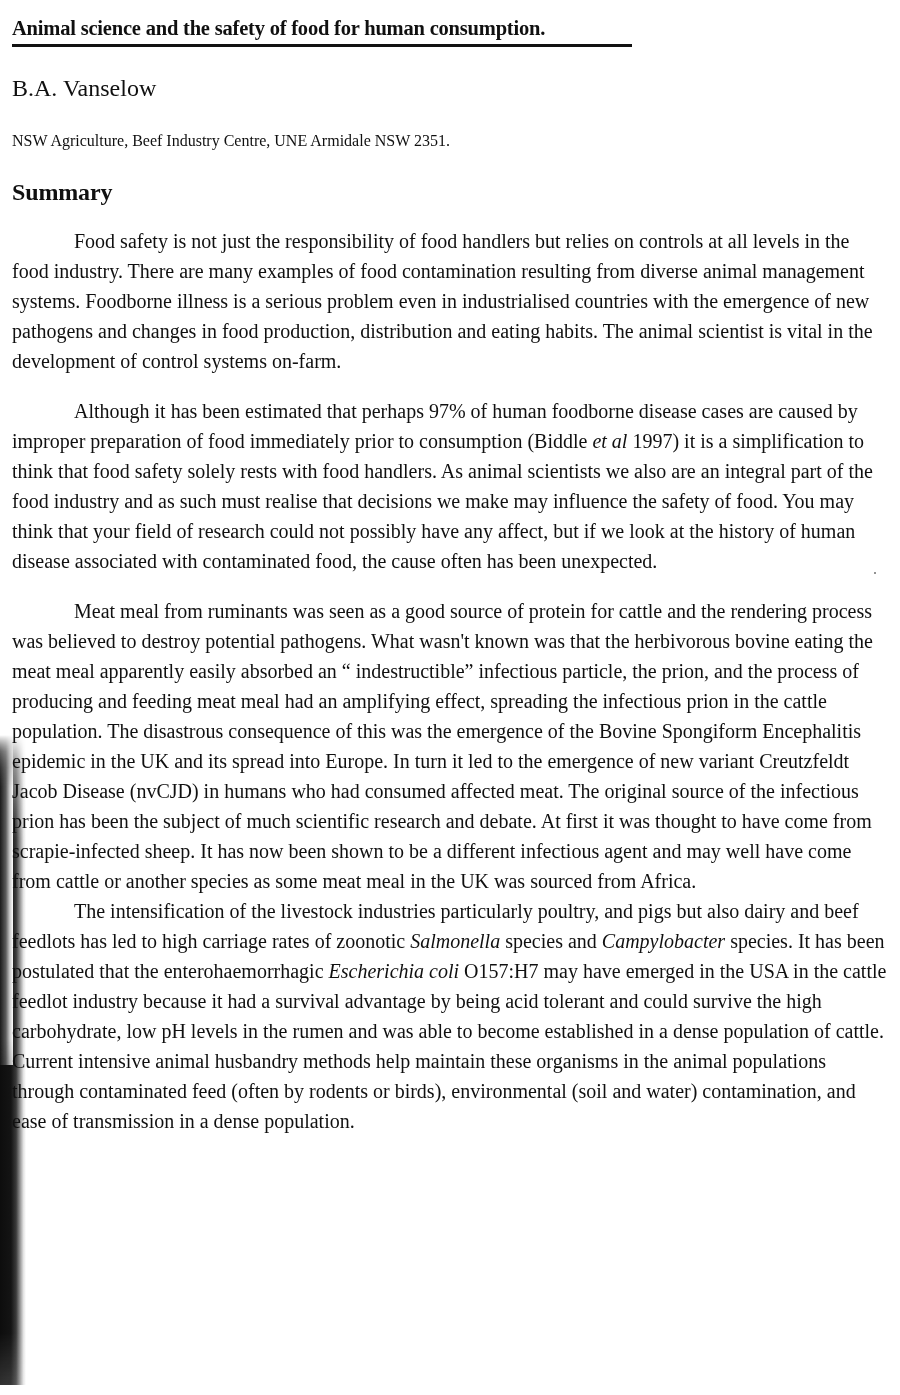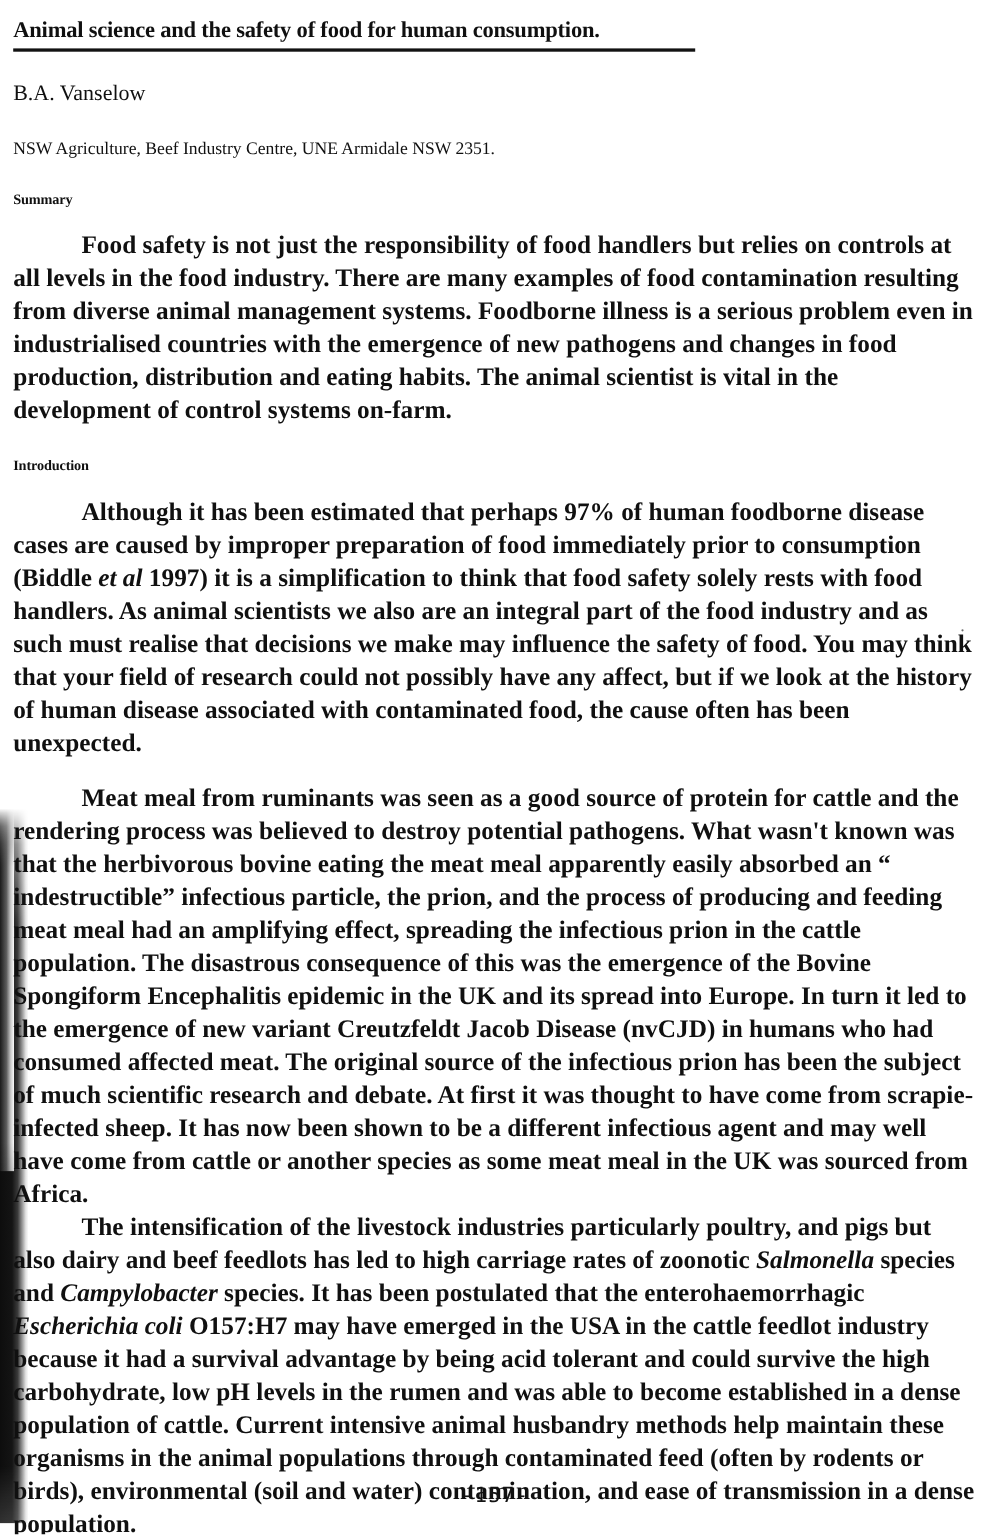--- a/index.html
+++ b/index.html
@@ -69,46 +69,45 @@
     display: inline-block;
   }
   .title-rule {
     width: 620px;
     height: 3px;
     background: #121212;
     margin: 3px 0 0 2px;
   }
 
   .author {
-    font-size: 20px;
+    font-size: 24px;
     margin: 26px 0 0 2px;
     line-height: 1.25;
     font-family: Liberation Serif, serif;
   }
   .affiliation {
     font-size: 16px;
     margin: 28px 0 0 2px;
     line-height: 1.25;
   }
 
   h2.section {
-    font-size: 13px;
+    font-size: 24px;
     font-weight: bold;
     letter-spacing: -0.15px;
     margin: 27px 0 0 2px;
     line-height: 1.2;
   }
 
   p.body {
-    font-size: 23px;
+    font-size: 20px;
     line-height: 30px;
     margin: 0;
     padding: 0 0 0 2px;
     text-align: left;
-    font-weight: bold;
   }
   p.body.first { margin-top: 20px; }
   p.body.tight { margin-top: 0; }
   p.indent { text-indent: 62px; }
 
   .pageno {
     position: absolute;
     left: 0;
     top: 1348px;
     width: 900px;
@@ -135,23 +134,21 @@
     <h1 class="doc-title">Animal science and the safety of food for human consumption.</h1>
     <div class="title-rule"></div>
 
     <div class="author">B.A. Vanselow</div>
 
     <div class="affiliation">NSW Agriculture, Beef Industry Centre, UNE Armidale NSW 2351.</div>
 
     <h2 class="section">Summary</h2>
     <p class="body first indent">Food safety is not just the responsibility of food handlers but relies on controls at all levels in the food industry. There are many examples of food contamination resulting from diverse animal management systems. Foodborne illness is a serious problem even in industrialised countries with the emergence of new pathogens and changes in food production, distribution and eating habits. The animal scientist is vital in the development of control systems on-farm.</p>
 
-    <h2 class="section">Introduction</h2>
     <p class="body first indent"><span>Although it has been estimated that perhaps 97% of human foodborne disease cases are caused by improper preparation of food immediately prior to consumption (Biddle </span><i>et al</i><span> 1997) it is a simplification to think that food safety solely rests with food handlers. As animal scientists we also are an integral part of the food industry and as such must realise that decisions we make may influence the safety of food. You may think that your field of research could not possibly have any affect, but if we look at the history of human disease associated with contaminated food, the cause often has been unexpected.</span></p>
 
     <p class="body first indent">Meat meal from ruminants was seen as a good source of protein for cattle and the rendering process was believed to destroy potential pathogens. What wasn't known was that the herbivorous bovine eating the meat meal apparently easily absorbed an “ indestructible” infectious particle, the prion, and the process of producing and feeding meat meal had an amplifying effect, spreading the infectious prion in the cattle population. The disastrous consequence of this was the emergence of the Bovine Spongiform Encephalitis epidemic in the UK and its spread into Europe. In turn it led to the emergence of new variant Creutzfeldt Jacob Disease (nvCJD) in humans who had consumed affected meat. The original source of the infectious prion has been the subject of much scientific research and debate. At first it was thought to have come from scrapie-infected sheep. It has now been shown to be a different infectious agent and may well have come from cattle or another species as some meat meal in the UK was sourced from Africa.</p>
     <p class="body tight indent"><span>The intensification of the livestock industries particularly poultry, and pigs but also dairy and beef feedlots has led to high carriage rates of zoonotic </span><i>Salmonella</i><span> species and </span><i>Campylobacter</i><span> species. It has been postulated that the enterohaemorrhagic </span><i>Escherichia coli</i><span> O157:H7 may have emerged in the USA in the cattle feedlot industry because it had a survival advantage by being acid tolerant and could survive the high carbohydrate, low pH levels in the rumen and was able to become established in a dense population of cattle. Current intensive animal husbandry methods help maintain these organisms in the animal populations through contaminated feed (often by rodents or birds), environmental (soil and water) contamination, and ease of transmission in a dense population.</span></p>
 
   </div>
 
-  <div class="pageno">-157-</div>
 
 </div>
 
 </body></html>

